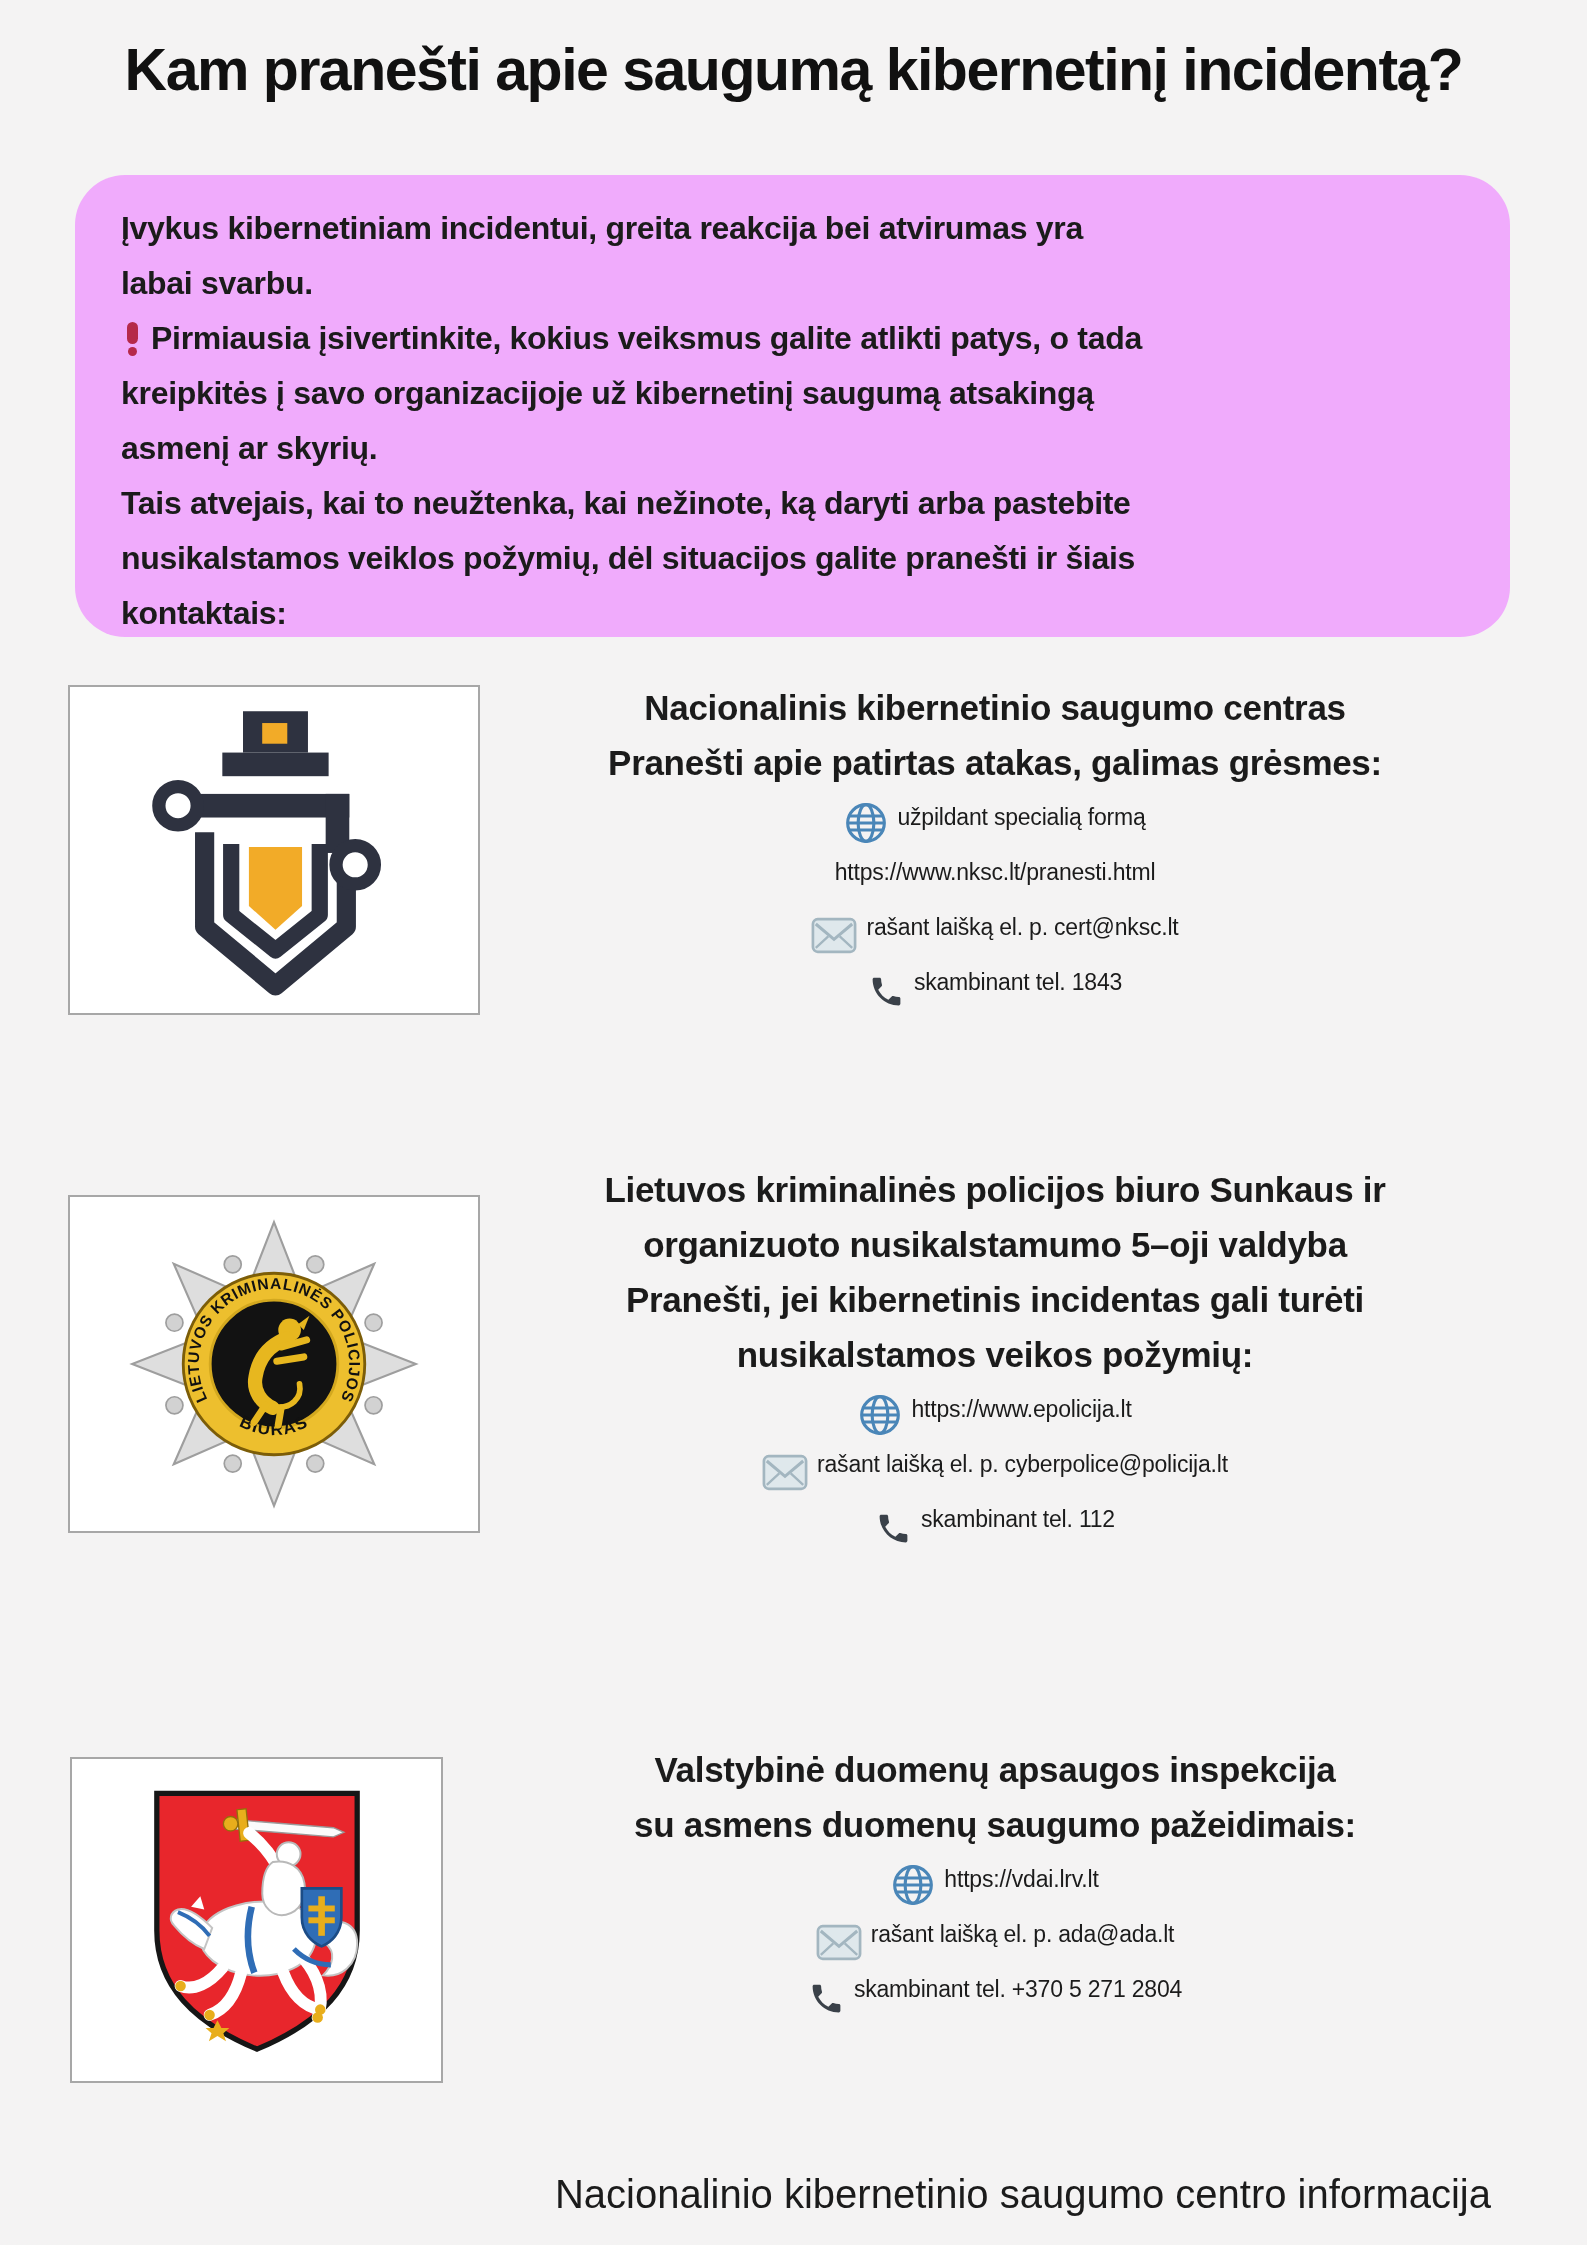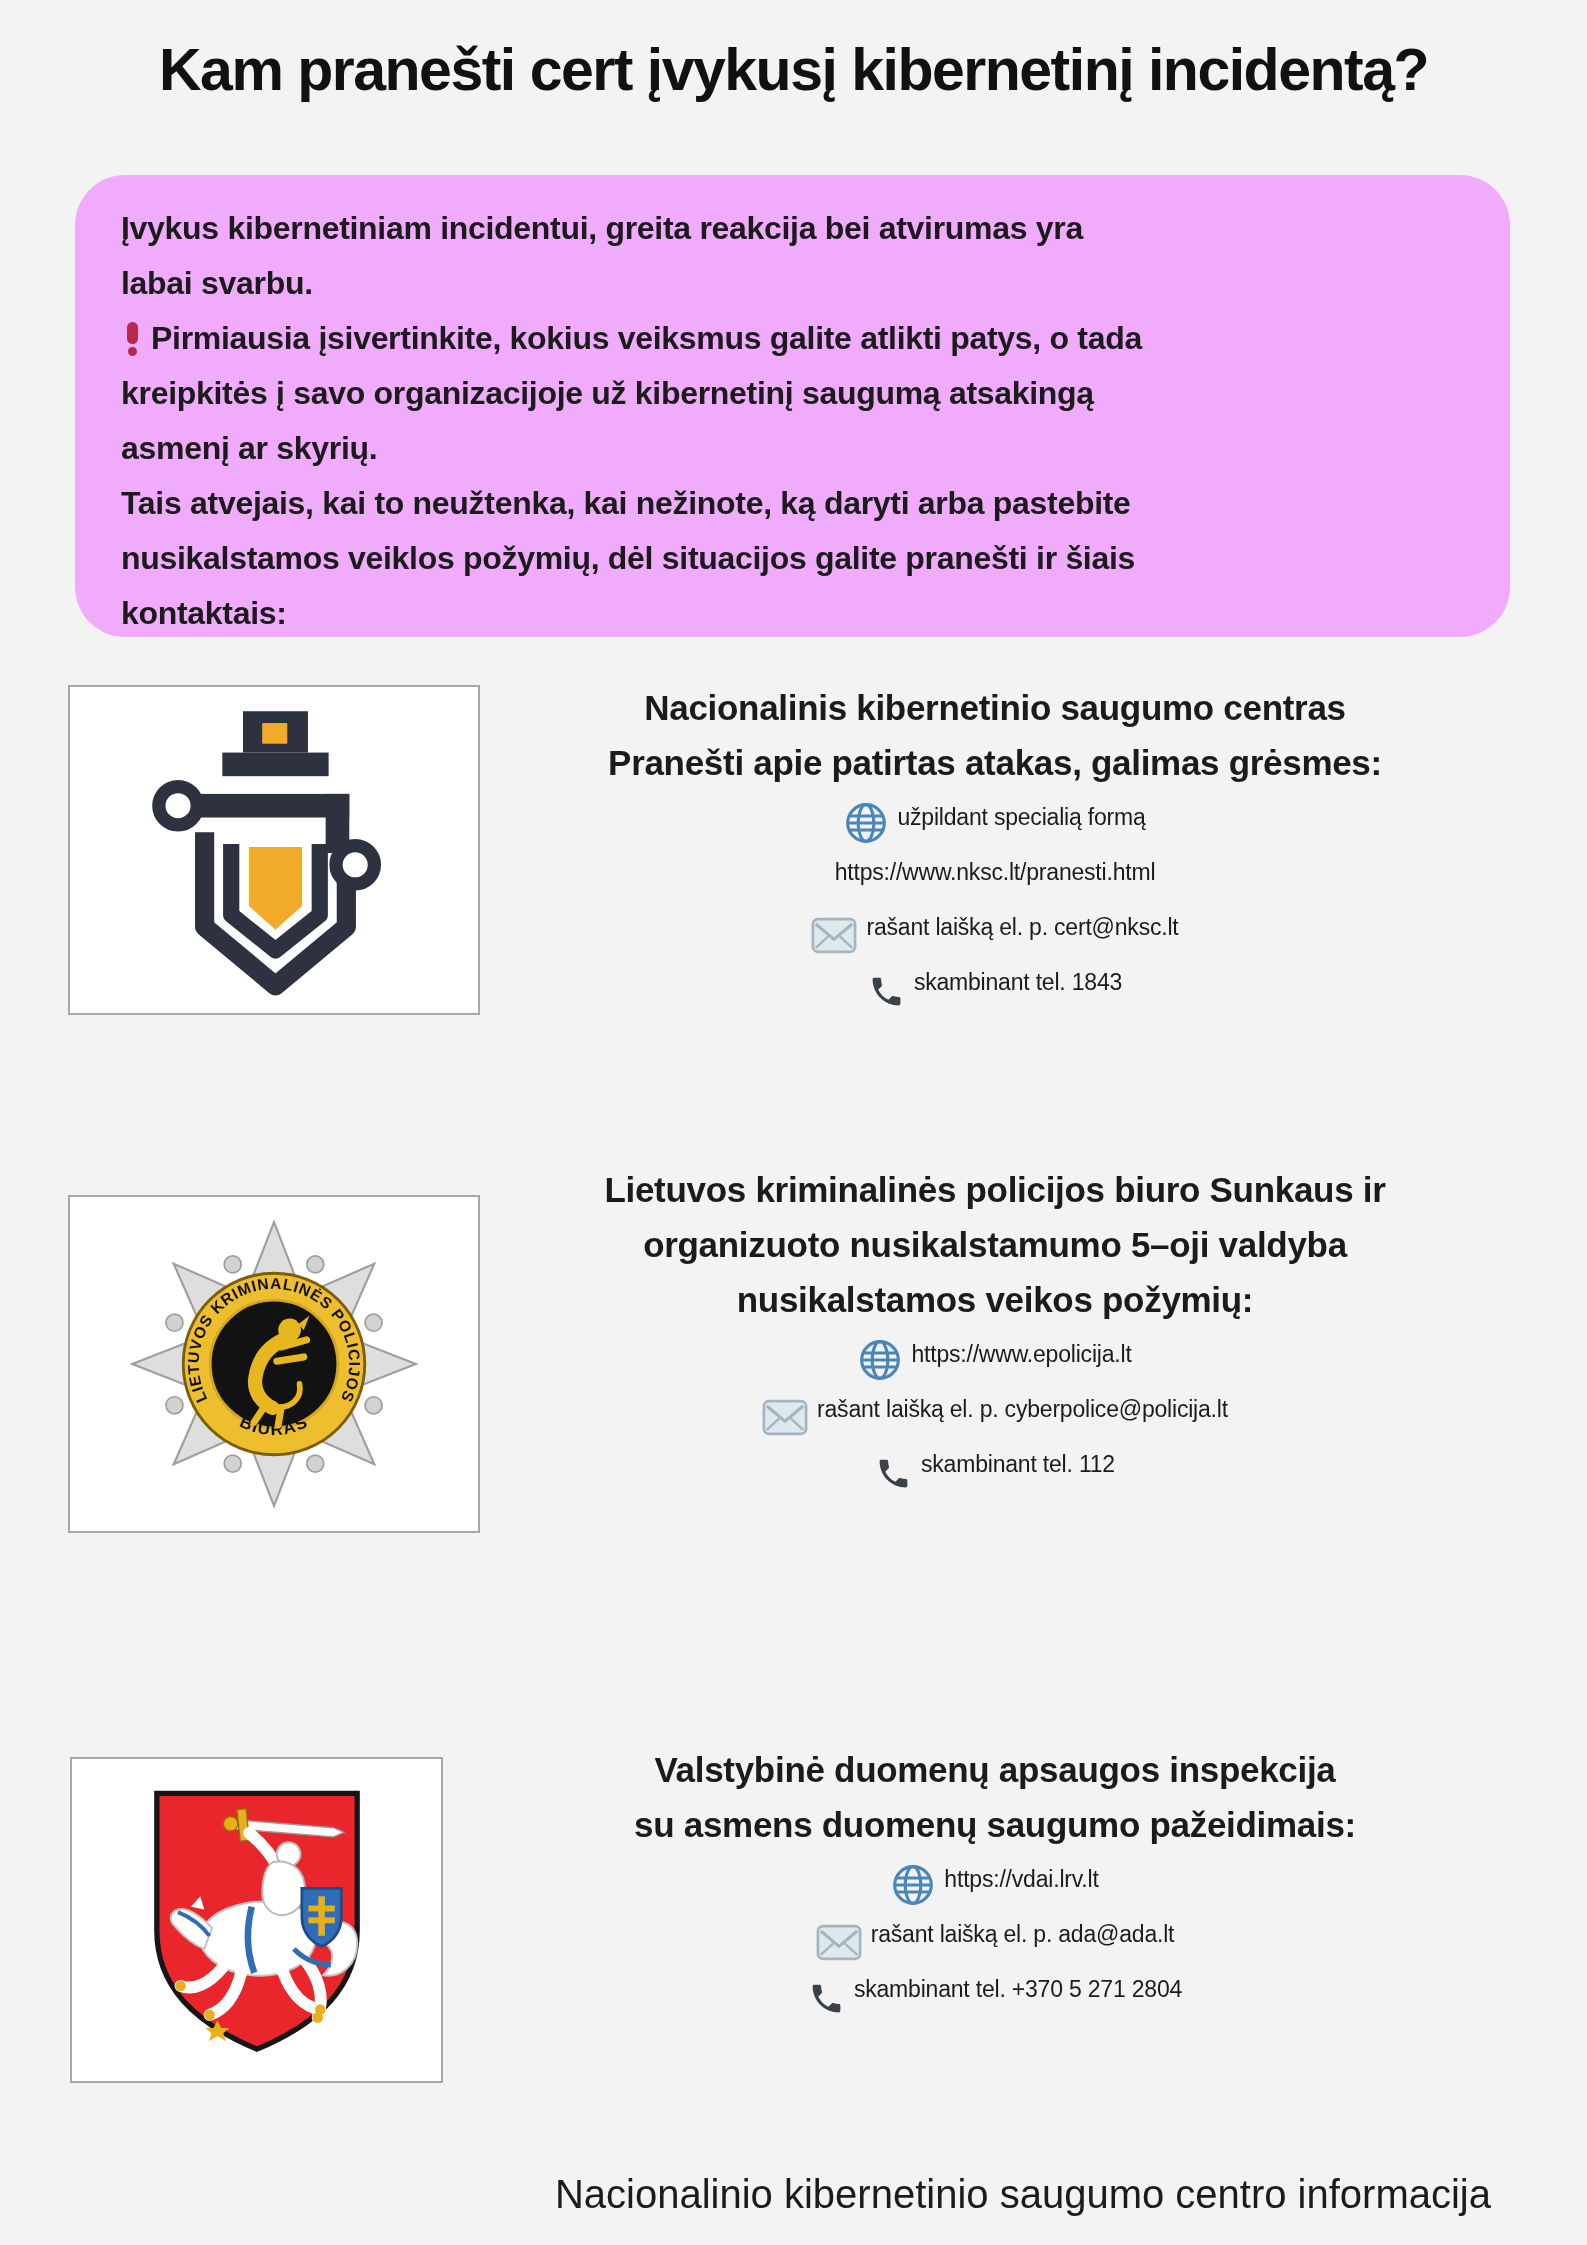--- a/index.html
+++ b/index.html
@@ -53,21 +53,21 @@
   .footer {
     position:absolute; right:96px; top:2172px;
     font-size:40px; font-weight:400; color:#1b1b1b;
   }
 </style>
 </head>
 <body>
 
 <div class="page">
 
-  <h1 class="title">Kam pranešti cert įvykusį kibernetinį incidentą?</h1>
+  <h1 class="title">Kam pranešti apie saugumą kibernetinį incidentą?</h1>
 
   <div class="intro-box">
     <div class="intro-line">
         <span>Įvykus kibernetiniam incidentui, greita reakcija bei atvirumas yra</span>
       </div>
     <div class="intro-line">
         <span>labai svarbu.</span>
       </div>
     <div class="intro-line">
         <span class="excl"></span>
@@ -189,20 +189,23 @@
     </svg>
   </div>
   <div class="section-text s2">
     <div class="srow head">
         <span>Lietuvos kriminalinės policijos biuro Sunkaus ir</span>
       </div>
     <div class="srow head">
         <span>organizuoto nusikalstamumo 5–oji valdyba</span>
       </div>
     <div class="srow head">
+        <span>Pranešti, jei kibernetinis incidentas gali turėti</span>
+      </div>
+    <div class="srow head">
         <span>nusikalstamos veikos požymių:</span>
       </div>
     <div class="srow contact">
       <span class="cicon">
         <svg width="44" height="44" viewBox="0 0 24 24" fill="none" stroke="#4a86b8" stroke-width="1.7">
           <circle cx="12" cy="12" r="10"></circle>
             <ellipse cx="12" cy="12" rx="4.3" ry="10"></ellipse>
           <path d="M2.6,8.2 H21.4 M2,12 H22 M2.6,15.8 H21.4"></path>
         </svg>
       </span>

